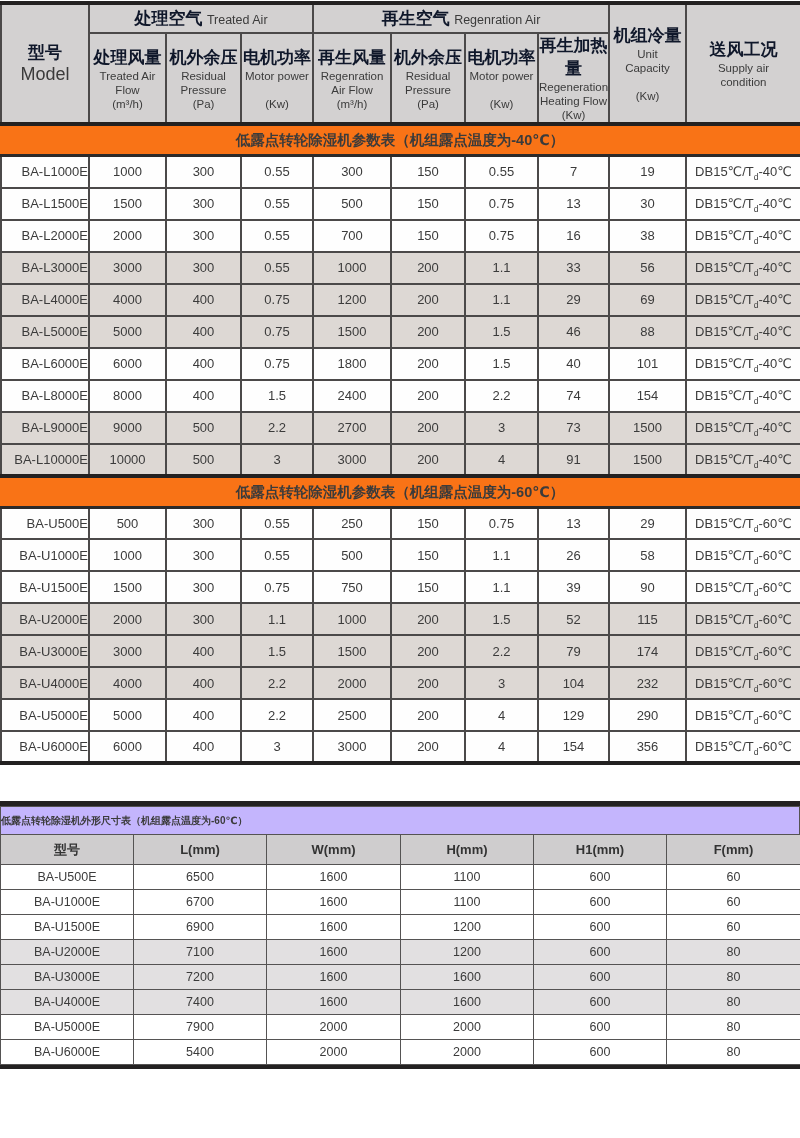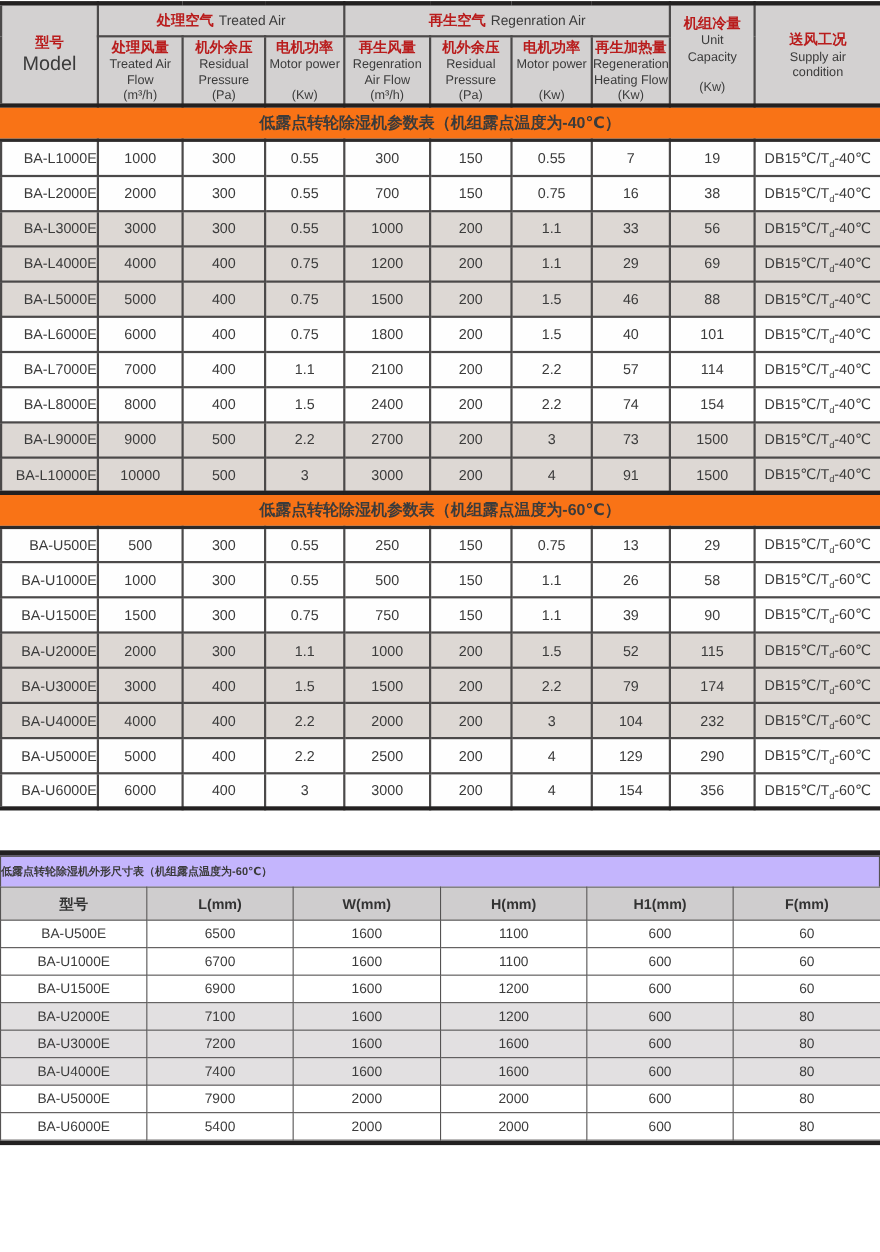--- a/index.html
+++ b/index.html
@@ -15,21 +15,21 @@
   th, td { padding: 0; }
 
   
   .header-table { border-top: 4px solid #232121; border-bottom: 4px solid #232121; }
   .header-table th {
     background: #d3d1d1; border: 2px solid #4b4949;
     font-weight: normal; text-align: center; vertical-align: middle;
   }
   .group-row th { height: 30px; }
   .sub-row th { height: 62px; }
-  .zh  { font-weight: bold; font-size: 13px; color: #b91c1c; }
+  .zh  { font-weight: bold; font-size: 17px; color: #0f172a; }
   .en  { font-size: 11.5px; line-height: 1.22; white-space: pre-line; color: #3b3b3b; }
   .en-inline { font-size: 12.5px; }
   .model-th .zh { display: block; }
   .model-th .en { font-size: 18px; }
 
   
   .section-title {
     height: 28px; line-height: 28px; text-align: center;
     font-size: 14.5px; font-weight: bold; color: #3b3b3b; background: #f97316;
   }
@@ -178,20 +178,32 @@
           <td>300</td>
           <td>0.55</td>
           <td>300</td>
           <td>150</td>
           <td>0.55</td>
           <td>7</td>
           <td>19</td>
           <td class="supply-cell">DB15℃/T<sub>d</sub>-40℃</td>
         </tr>
         <tr>
+          <td class="model-cell">BA-L1500E</td>
+          <td>1500</td>
+          <td>300</td>
+          <td>0.55</td>
+          <td>500</td>
+          <td>150</td>
+          <td>0.75</td>
+          <td>13</td>
+          <td>30</td>
+          <td class="supply-cell">DB15℃/T<sub>d</sub>-40℃</td>
+        </tr>
+        <tr>
           <td class="model-cell">BA-L2000E</td>
           <td>2000</td>
           <td>300</td>
           <td>0.55</td>
           <td>700</td>
           <td>150</td>
           <td>0.75</td>
           <td>16</td>
           <td>38</td>
           <td class="supply-cell">DB15℃/T<sub>d</sub>-40℃</td>
@@ -235,32 +247,20 @@
         <tr>
           <td class="model-cell">BA-L6000E</td>
           <td>6000</td>
           <td>400</td>
           <td>0.75</td>
           <td>1800</td>
           <td>200</td>
           <td>1.5</td>
           <td>40</td>
           <td>101</td>
-          <td class="supply-cell">DB15℃/T<sub>d</sub>-40℃</td>
-        </tr>
-        <tr>
-          <td class="model-cell">BA-L7000E</td>
-          <td>7000</td>
-          <td>400</td>
-          <td>1.1</td>
-          <td>2100</td>
-          <td>200</td>
-          <td>2.2</td>
-          <td>57</td>
-          <td>114</td>
           <td class="supply-cell">DB15℃/T<sub>d</sub>-40℃</td>
         </tr>
         <tr>
           <td class="model-cell">BA-L8000E</td>
           <td>8000</td>
           <td>400</td>
           <td>1.5</td>
           <td>2400</td>
           <td>200</td>
           <td>2.2</td>

